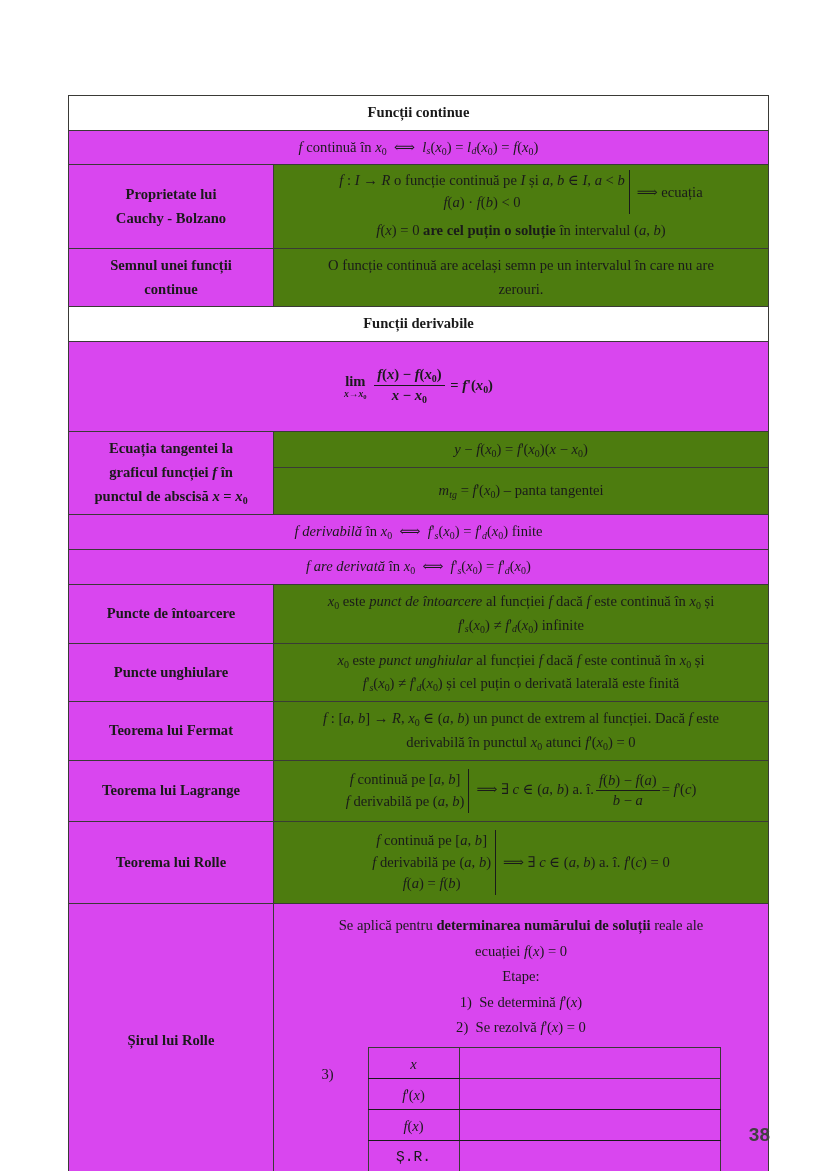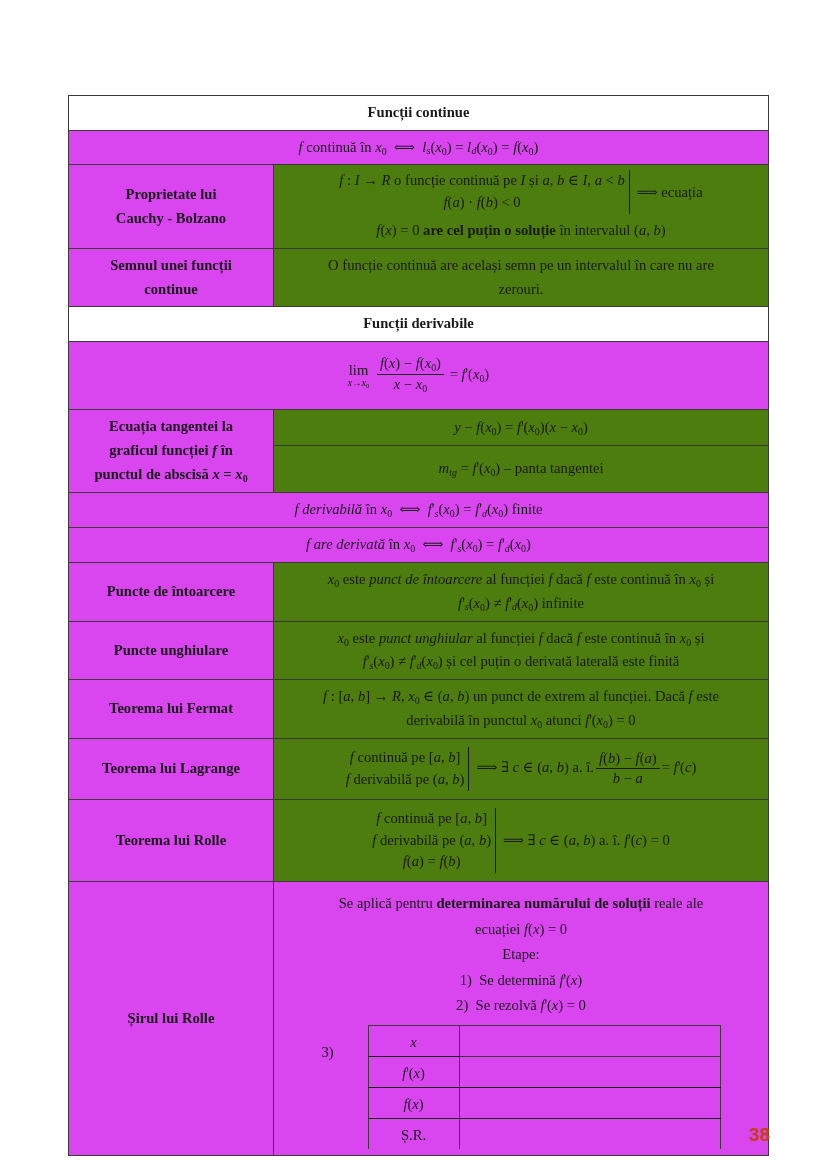--- a/index.html
+++ b/index.html
@@ -150,39 +150,39 @@
     font-size: 14.6px;
     line-height: 1.45;
     height: 20px;
   }
   .mini td.k {
     width: 78px;
     text-align: center;
     border-bottom: 1.2px solid #1a1a1a;
     padding-bottom: 1px;
   }
-  .mini td.k.last { border-bottom: none; }
+  .mini td.k.last { border-bottom: none; font-family: Liberation Mono, monospace; }
   .mini td.v {
     width: 248px;
     border-left: 1.4px solid #1a1a1a;
     border-bottom: 1.2px solid #1a1a1a;
   }
   .mini td.v.first { border-bottom: none; }
   .mini td.v.last  { border-bottom: none; }
 
   .nowrap { white-space: nowrap; }
 
   .pagenum {
     position: absolute;
     right: 58px;
     top: 1124px;
     font-family: "Liberation Sans", sans-serif;
     font-weight: bold;
     font-size: 19px;
-    color: #c2410c;
+    color: #404040;
   }
 
   .l2 { line-height: 1.75; }
 </style>
 </head>
 <body>
 
 <div class="page">
 
   <table class="sheet">
@@ -236,21 +236,21 @@
           <div>O funcție continuă are același semn pe un intervalul în care nu are</div>
           <div>zerouri.</div>
         </td>
       </tr>
 
       <tr>
         <td class="sect" colspan="2">Funcții derivabile</td>
       </tr>
 
       <tr>
-        <td class="shade" colspan="2" style="padding:14px 6px;">
+        <td class="shade" colspan="2" style="padding:25px 6px;font-weight:bold;">
           <span class="limop">
             <span class="lt">lim</span>
             <span class="lb"><span class="mi">x</span>→<span class="mi">x</span><sub class="sn">0</sub></span>
           </span>
           <span class="frac">
             <span class="num"><span class="mi">f</span>(<span class="mi">x</span>) − <span class="mi">f</span>(<span class="mi">x</span><sub class="sn">0</sub>)</span>
             <span class="den"><span class="mi">x</span> − <span class="mi">x</span><sub class="sn">0</sub></span>
           </span>
           <span>= <span class="mi">f</span><span class="pr">'</span>(<span class="mi">x</span><sub class="sn">0</sub>)</span>
         </td>

